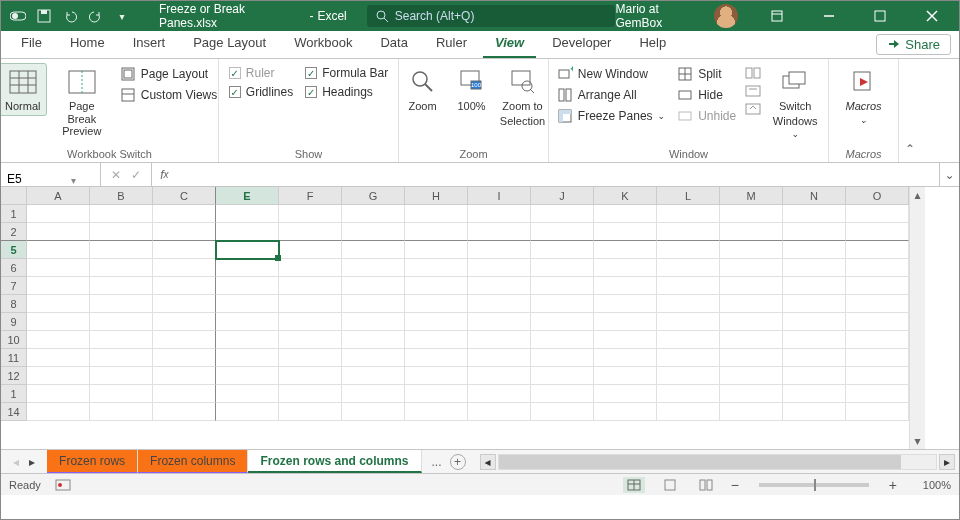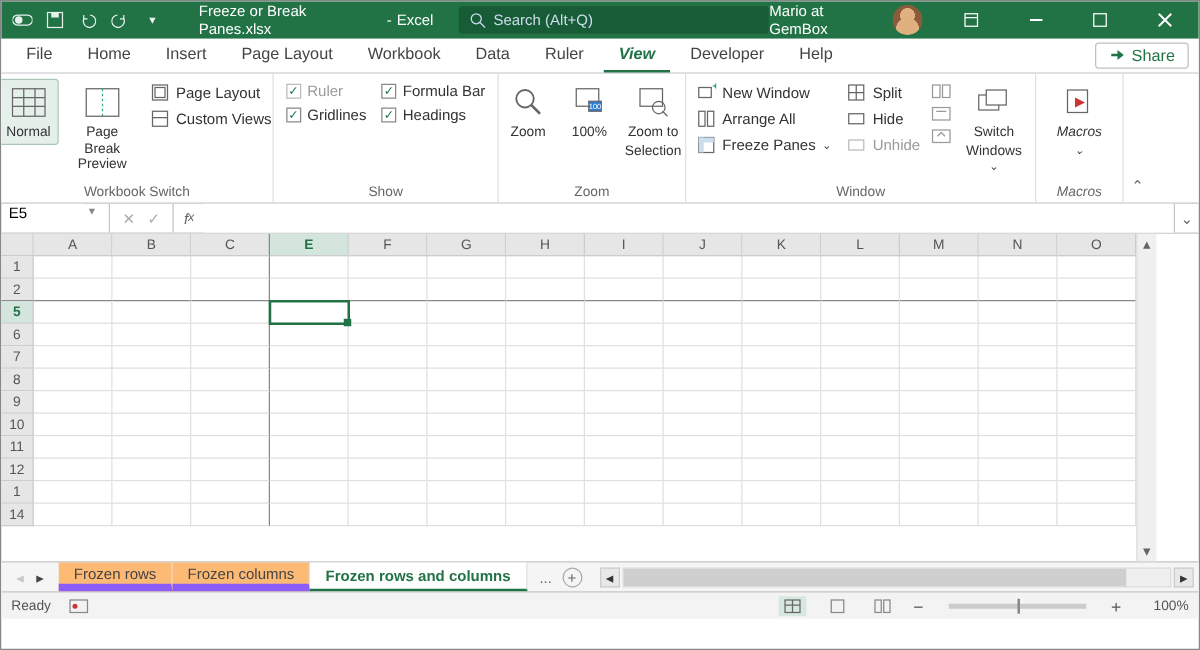--- a/index.html
+++ b/index.html
@@ -36,21 +36,21 @@
   .big-btn.sel { background:#e6f0ea; border-color:#a9c7b4;}
   .iconbox { width:32px; height:32px; display:flex; align-items:center; justify-content:center;}
   .stack { display:flex; flex-direction:column; gap:3px; padding-top:2px;}
   .small-btn { display:flex; align-items:center; gap:5px; font-size:12px; padding:1px 3px; white-space:nowrap;}
   .chk { width:12px; height:12px; border:1px solid #888; display:inline-flex; align-items:center; justify-content:center; font-size:10px; color:var(--green);}
   .ribbon .dim { color:#9a9a9a;}
   .ribbon .dim .chk{border-color:#bbb;}
   .collapse-caret { width:22px; display:flex; align-items:flex-end; justify-content:center; padding-bottom:6px; color:#666;}
   
   .fxbar { height:24px; display:flex; align-items:stretch; border-bottom:1px solid var(--border-grey);}
-  .namebox { width:87px; border-right:1px solid var(--border-grey); display:flex; align-items:flex-start; padding:0 6px; gap:4px;}
+  .namebox { width:100px; border-right:1px solid var(--border-grey); display:flex; align-items:flex-end; padding:0 6px; gap:4px;}
   .namebox input { border:none; width:60px; font-size:12px; outline:none;}
   .fx-btns { display:flex; align-items:center; gap:10px; padding:0 10px; color:#aaa; border-right:1px solid var(--border-grey);}
   .fx-label { padding:0 8px; color:#666; font-style:italic; display:flex; align-items:center;}
   .fx-input { flex:1; border:none; outline:none; padding:0 4px;}
   .fx-expand { width:20px; display:flex; align-items:center; justify-content:center; color:#666; border-left:1px solid var(--border-grey);}
   
   .gridwrap { position:relative; height:262px; display:flex;}
   .grid { display:grid; grid-template-columns: 26px repeat(14, 63px); grid-auto-rows:18px; }
   .hdr { background:#e6e6e6; border-right:1px solid #ccc; border-bottom:1px solid #ccc; display:flex; align-items:center; justify-content:center; font-size:11px; color:#555;}
   .hdr.corner{background:#e6e6e6;}
@@ -63,21 +63,21 @@
   .active-cell { outline:2px solid var(--green); outline-offset:-1px; position:relative;}
   .active-cell::after{content:""; position:absolute; right:-3px; bottom:-3px; width:6px; height:6px; background:var(--green);}
   .vstrip { width:16px; background:#f0f0f0; border-left:1px solid #ddd; display:flex; flex-direction:column;}
   .vstrip .arrow{height:16px; display:flex; align-items:center; justify-content:center; color:#666;}
   .vstrip .track{flex:1;}
   
   .sheettabs { height:24px; display:flex; align-items:stretch; border-top:1px solid var(--border-grey); background:#f5f5f5;}
   .sheet-nav { display:flex; align-items:center; gap:10px; padding:0 12px; color:#888;}
   .sheet-nav span {opacity:.4;}
   .sheet-nav .enabled{color:#444; opacity:1;}
-  .sheet { padding:0 12px; display:flex; align-items:center; border-right:1px solid #ddd; background:#fdba74; font-size:12px; color:#444; border-bottom:6px solid #8b5cf6;}
+  .sheet { padding:0 12px; display:flex; align-items:center; border-right:1px solid #ddd; background:#f97316; font-size:12px; color:#444; border-bottom:1px solid #8b5cf6;}
   .sheet.active { background:#fff; border-bottom:2px solid var(--green); color:var(--green); font-weight:600;}
   .sheet-more { padding:0 10px; display:flex; align-items:center; gap:8px; color:#666;}
   .hscroll { flex:1; display:flex; align-items:center; padding:0 4px; gap:2px;}
   .hscroll .btn{width:16px; height:16px; background:#e8e8e8; display:flex; align-items:center; justify-content:center; border:1px solid #ccc;}
   .hscroll .track{flex:1; height:16px; background:#efefef; border:1px solid #ddd; position:relative;}
   .hscroll .thumb{position:absolute; left:0; top:0; bottom:0; width:92%; background:#cfcfcf;}
   
   .status { height:22px; background:#f3f3f3; border-top:1px solid var(--border-grey); display:flex; align-items:center; padding:0 8px; font-size:11px; color:#555; gap:14px;}
   .status .spacer{flex:1;}
   .view-btn { width:22px; height:16px; display:flex; align-items:center; justify-content:center; border:1px solid transparent;}

